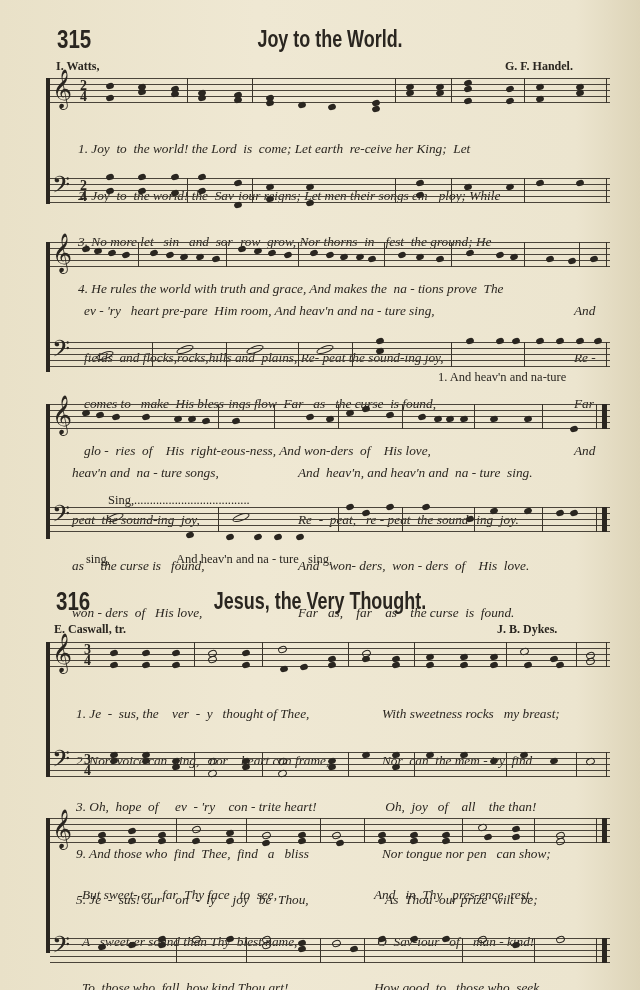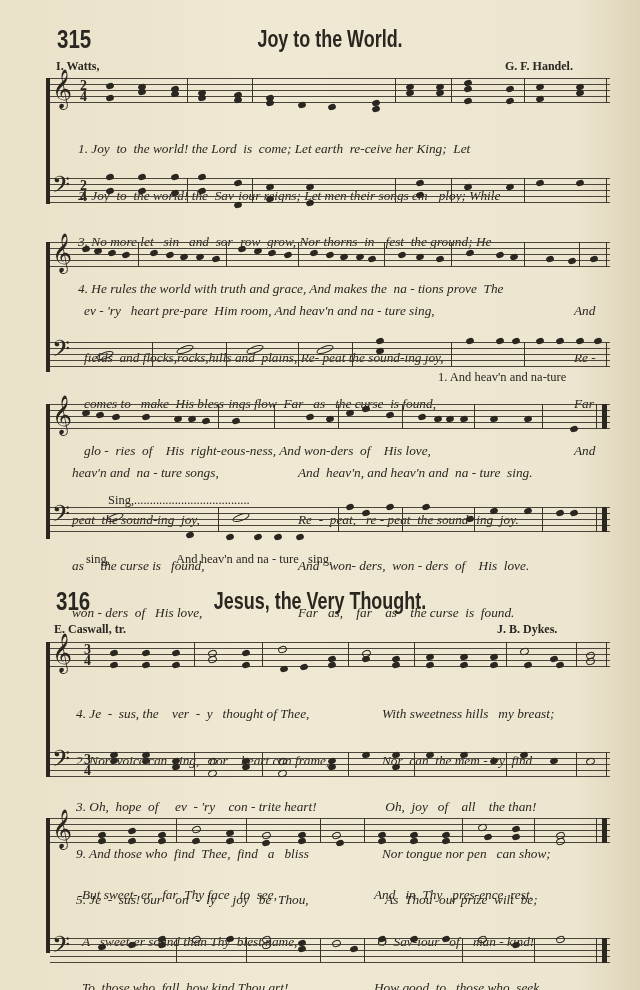--- a/index.html
+++ b/index.html
@@ -363,28 +363,28 @@
     <div class="note open" style="left:474px;top:6px"></div>
       <div class="note" style="left:478px;top:20px"></div>
     <div class="note" style="left:504px;top:14px"></div>
       <div class="note" style="left:510px;top:20px"></div>
     <div class="bar" style="left:530px;top:0;height:25px"></div>
     <div class="note open" style="left:540px;top:10px"></div>
       <div class="note open" style="left:540px;top:16px"></div>
     <div class="bar" style="left:560px;top:0;height:25px"></div>
 
     <div class="lyr" style="left:30px;top:33px;">
-      <div>4. Je  -  sus, the    ver  -  y   thought of Thee,</div>
+      <div>1. Je  -  sus, the    ver  -  y   thought of Thee,</div>
       <div>2. Nor  voice can  sing,   nor    heart can frame,</div>
       <div>3. Oh,  hope  of     ev  - 'ry    con - trite heart!</div>
       <div>9. And those who  find  Thee,  find   a   bliss</div>
       <div>5. Je  -  sus! our    on  -  ly     joy   be  Thou,</div>
     </div>
     <div class="lyr" style="left:336px;top:33px;">
-      <div>With sweetness hills   my breast;</div>
+      <div>With sweetness rocks   my breast;</div>
       <div>Nor  can  the mem - 'ry  find</div>
       <div> Oh,  joy   of    all    the than!</div>
       <div>Nor tongue nor pen   can show;</div>
       <div> As  Thou  our prize  wilt  be;</div>
     </div>
 
     <div class="staff" style="top:110px;">
       <div class="ln" style="top:0"></div>
         <div class="ln" style="top:6px"></div>
         <div class="ln" style="top:12px"></div>

